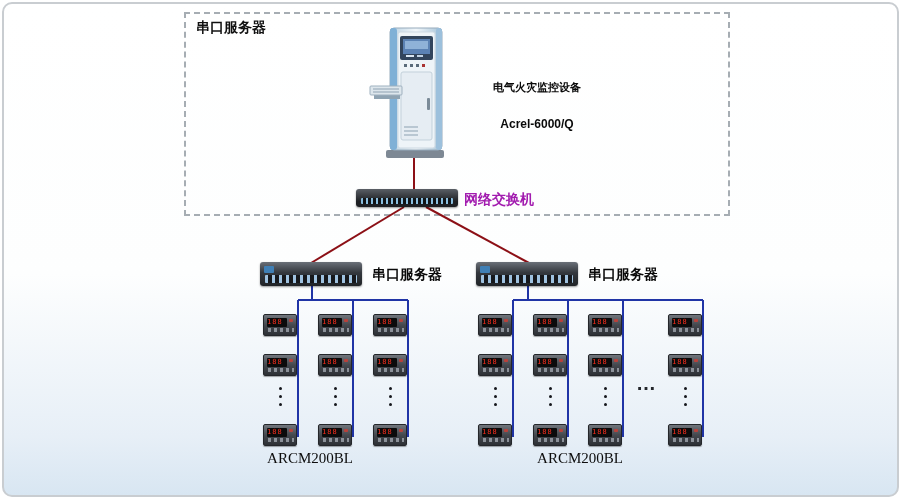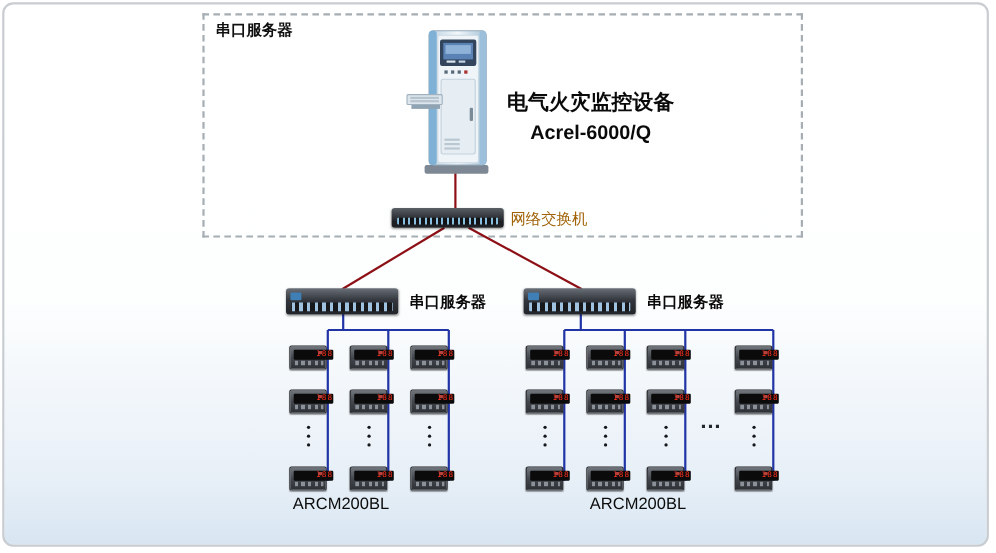--- a/index.html
+++ b/index.html
@@ -23,40 +23,40 @@
     box-sizing: border-box;
   }
   .room-label {
     position: absolute; left: 196px; top: 19px;
     font-size: 14px; font-weight: bold; color: #101010;
   }
   .equip-label {
     position: absolute; left: 452px; top: 80px; width: 170px;
     text-align: center; color: #0a0a0a; font-weight: bold;
   }
-  .equip-label .l1 { font-size: 19px; }
-  .equip-label .l2 { font-size: 18px; margin-top: 4px; }
+  .equip-label .l1 { font-size: 11px; }
+  .equip-label .l2 { font-size: 12px; margin-top: 22px; }
 
   .wires { position: absolute; left: 0; top: 0; pointer-events: none; }
 
   
   .switch {
     position: absolute; left: 356px; top: 189px;
     width: 102px; height: 18px;
     background: linear-gradient(180deg, #5a5f66, #1d1f23 70%);
     border-radius: 3px; box-shadow: 0 1px 2px rgba(0,0,0,.4);
   }
   .switch .ports {
     position: absolute; left: 5px; right: 5px; bottom: 3px; height: 6px;
     background: repeating-linear-gradient(90deg, #8fc6e8 0 2px, #101215 2px 5px);
     border-radius: 1px; opacity: .95;
   }
   .switch-label {
     position: absolute; left: 464px; top: 191px;
-    font-size: 14px; font-weight: normal; color: #a16207;
+    font-size: 14px; font-weight: bold; color: #a21caf;
   }
 
   
   .serial {
     position: absolute; width: 102px; height: 24px;
     background: linear-gradient(180deg, #6a7078, #33373d 45%, #202327);
     border-radius: 3px; box-shadow: 0 1px 2px rgba(0,0,0,.4);
   }
   .serial .badge {
     position: absolute; left: 4px; top: 4px; width: 10px; height: 7px;
@@ -75,23 +75,23 @@
 
   
   .device {
     position: absolute; width: 34px; height: 22px;
     background: linear-gradient(180deg, #71767d, #44484e 50%, #2d3035);
     border: 1px solid #24262a; border-radius: 2px;
     box-shadow: 0 1px 1px rgba(0,0,0,.35);
     box-sizing: border-box;
   }
   .device .screen {
-    position: absolute; left: 3px; top: 3px; width: 36px; height: 9px;
+    position: absolute; left: 3px; top: 3px; width: 20px; height: 9px;
     background: #0b0b0b; border-radius: 1px;
-    color: #ff2f1e; font-size: 7px; line-height: 9px; text-align: right;
+    color: #ff2f1e; font-size: 7px; line-height: 9px; text-align: left;
     font-family: "DejaVu Sans Mono", monospace; letter-spacing: 1px;
     overflow: hidden;
   }
   .device::after {
     content: ""; position: absolute; right: 3px; top: 4px;
     width: 4px; height: 3px; background: #b8413a; border-radius: 1px;
   }
   .device .btns {
     position: absolute; left: 4px; bottom: 3px; width: 26px; height: 4px;
     background: repeating-linear-gradient(90deg, #9aa0a8 0 3px, rgba(0,0,0,0) 3px 6px);
@@ -101,21 +101,21 @@
   .vdots i {
     display: block; width: 3px; height: 3px; margin: 5px auto 0 auto;
     background: #15171c; border-radius: 50%;
   }
   .hdots {
     position: absolute; left: 630px; top: 372px; width: 34px;
     text-align: center; font-size: 20px; font-weight: bold;
     color: #23262b; letter-spacing: 2px;
   }
 
-  .bldg { position: absolute; width: 150px; text-align: center; color: #0c0c0c; }
+  .bldg { position: absolute; width: 150px; text-align: center; color: #0c0c0c; font-family: Liberation Serif, serif; }
   .bldg .model { font-size: 15px; }
   .bldg .bname { font-size: 14px; margin-top: 8px; }
   .bldg-a { left: 235px; top: 450px; }
   .bldg-b { left: 505px; top: 450px; }
 
   .cabinet { position: absolute; left: 368px; top: 26px; }
 </style>
 </head>
 <body>
 

